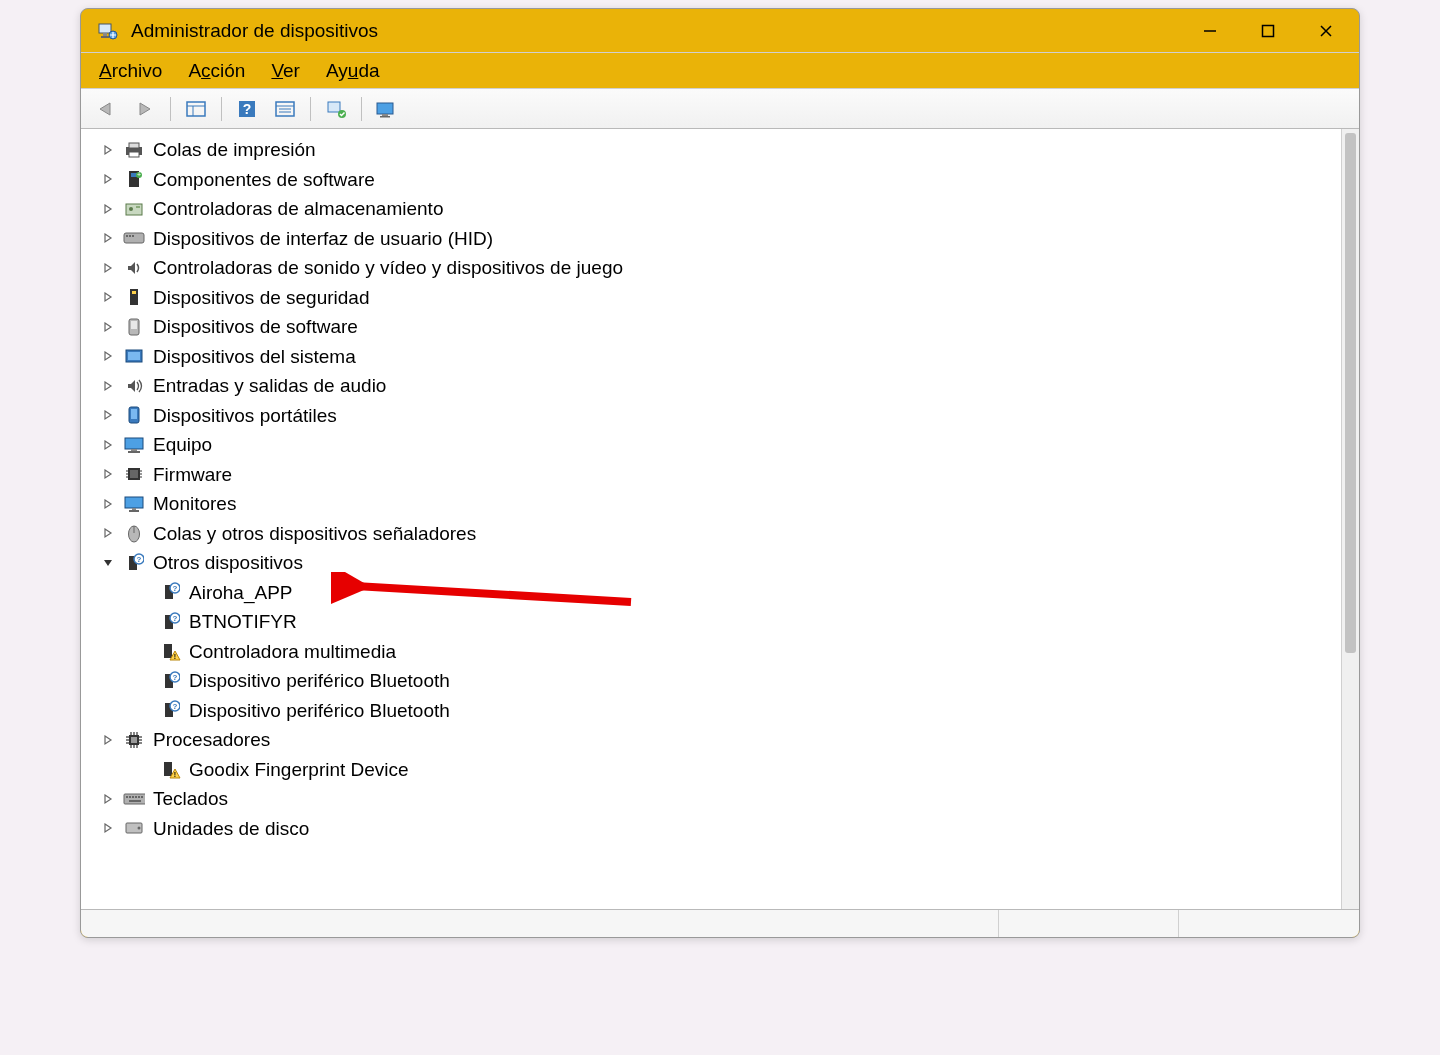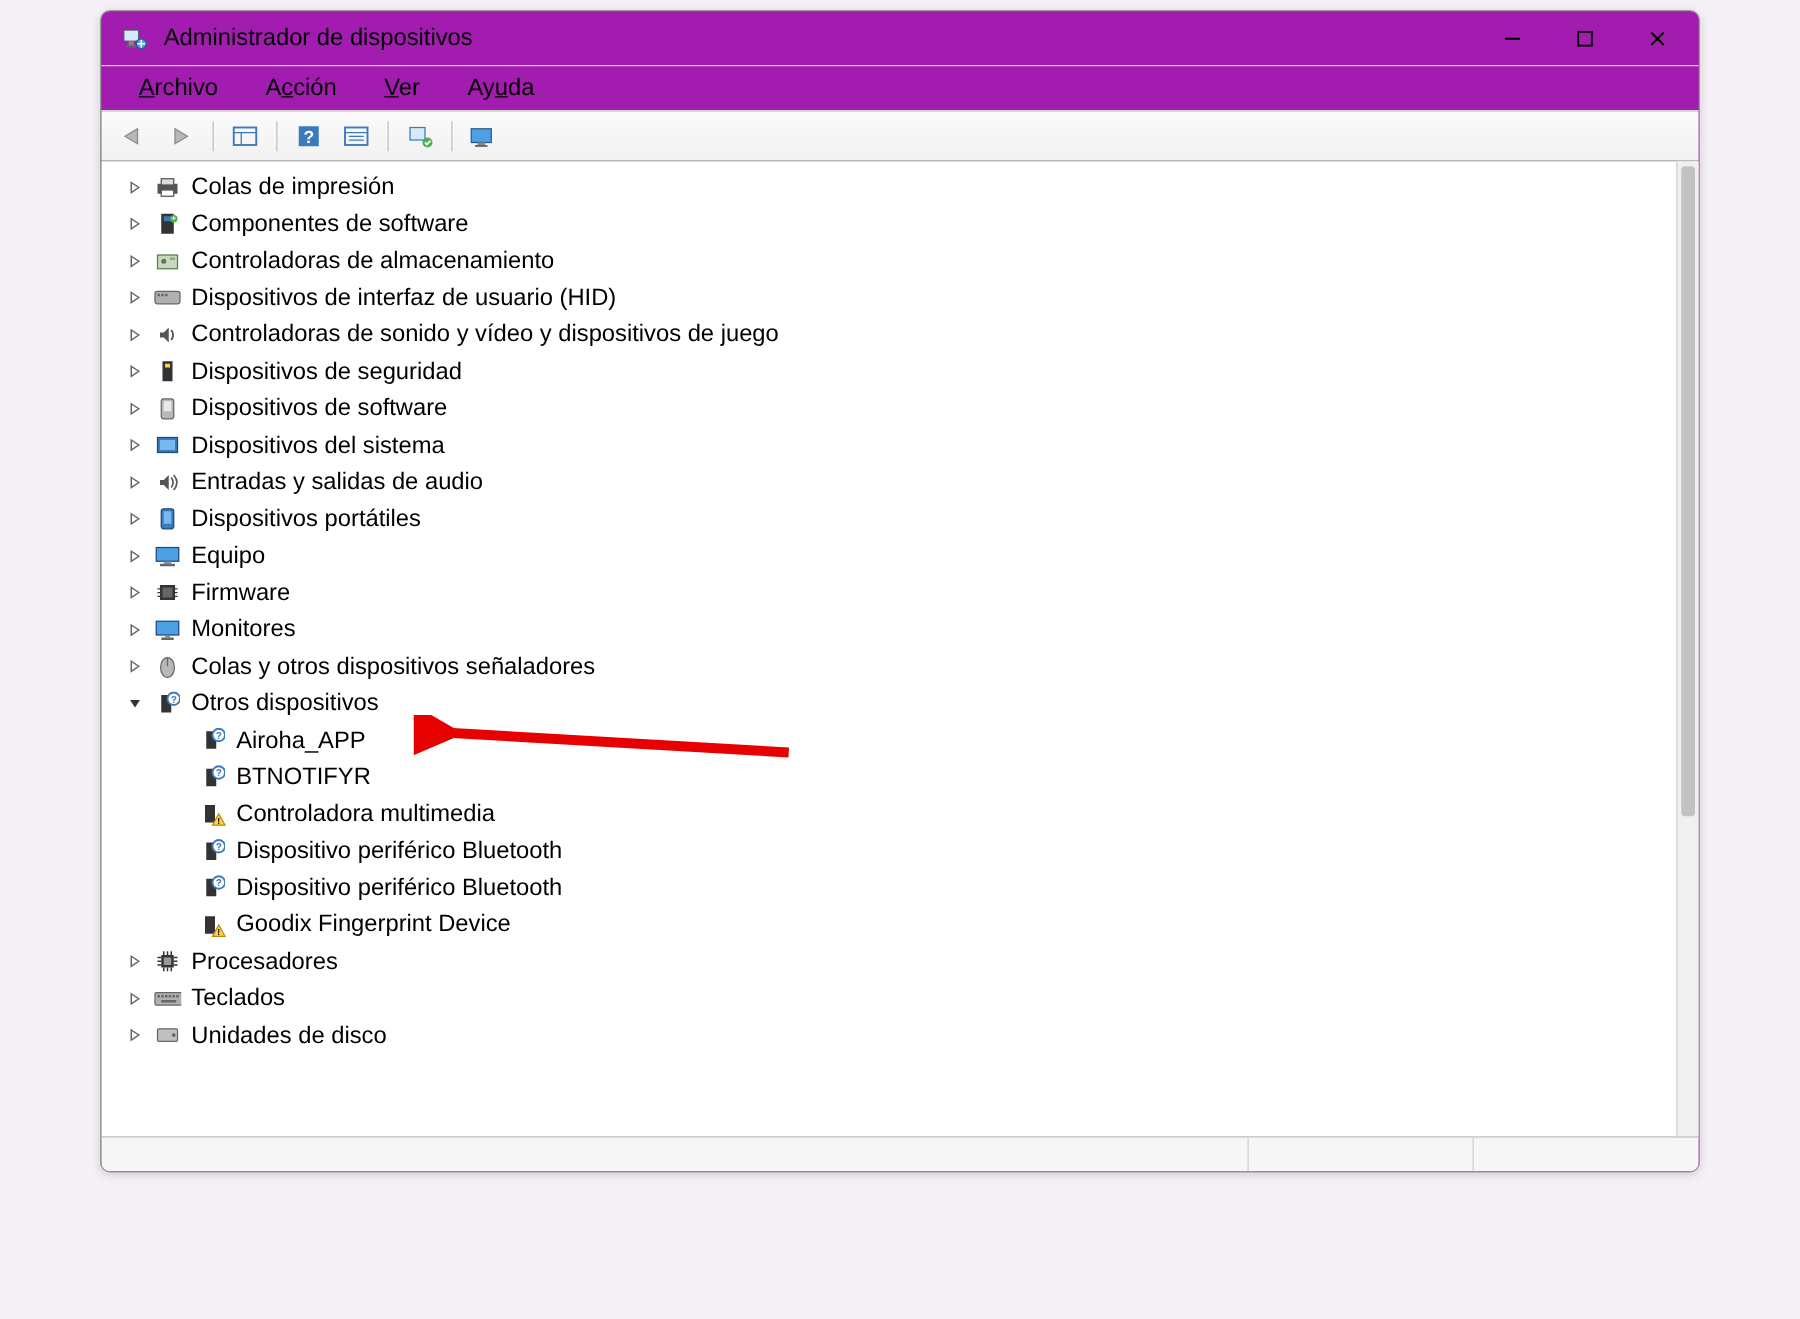--- a/index.html
+++ b/index.html
@@ -7,21 +7,21 @@
   font-family: "Segoe UI", Tahoma, sans-serif;
   background: #f5f0f5;
   width: 1440px;
   height: 1055px;
   overflow: hidden;
   padding: 8px;
 }
 .window {
   width: 1280px;
   height: 930px;
-  background: #a21caf;
+  background: #eab308;
   border: 1px solid #999;
   border-radius: 8px;
   margin: 0 auto;
   display: flex;
   flex-direction: column;
   box-shadow: 0 2px 8px rgba(0,0,0,0.15);
   overflow: hidden;
   justify-content: space-between;
 }
 
@@ -65,21 +65,20 @@
   height: 36px;
   display: flex;
   align-items: center;
   padding: 0 14px;
   gap: 18px;
   font-size: 19px;
   border-bottom: 1px solid #d0d0d0;
 }
 .menubar .menu-item {
   padding: 2px 4px;
-  margin-left: 12px;
 }
 .menubar .menu-item .ul { text-decoration: underline; }
 
 
 .toolbar {
   height: 40px;
   display: flex;
   align-items: center;
   padding: 0 10px;
   gap: 6px;
@@ -547,30 +546,20 @@
           <div class="tree-row child">
             <span class="icon">
               <svg width="20" height="20">
                 <rect x="5" y="3" width="8" height="14" fill="#333"></rect>
                 <circle cx="15" cy="6" r="5" fill="#fff" stroke="#3a7abd" stroke-width="1.5"></circle>
                 <text x="15" y="9" text-anchor="middle" fill="#3a7abd" font-size="8" font-weight="bold">?</text>
               </svg>
             </span>
             <span>Dispositivo periférico Bluetooth</span>
           </div>
-          <div class="tree-row child">
-            <span class="icon">
-              <svg width="22" height="20">
-                <rect x="5" y="3" width="8" height="14" fill="#333"></rect>
-                <path d="M16 10 l5 9 h-10 z" fill="#ffd24a" stroke="#b8860b"></path>
-                <text x="16" y="18" text-anchor="middle" fill="#000" font-size="7" font-weight="bold">!</text>
-              </svg>
-            </span>
-            <span>Goodix Fingerprint Device</span>
-          </div>
           <div class="tree-row">
             <span class="chev">
               <svg width="12" height="12">
                 <path d="M3 2 L9 6 L3 10 Z" fill="none" stroke="#666" stroke-width="1.2"></path>
               </svg>
             </span>
             <span class="icon">
               <svg width="18" height="18">
                 <rect x="4" y="4" width="10" height="10" fill="#333"></rect>
                 <rect x="6" y="6" width="6" height="6" fill="#999"></rect>
@@ -583,20 +572,30 @@
                 <line x1="6" y1="4" x2="6" y2="1" stroke="#333" stroke-width="1.2"></line>
                 <line x1="9" y1="4" x2="9" y2="1" stroke="#333" stroke-width="1.2"></line>
                 <line x1="12" y1="4" x2="12" y2="1" stroke="#333" stroke-width="1.2"></line>
                 <line x1="6" y1="14" x2="6" y2="17" stroke="#333" stroke-width="1.2"></line>
                 <line x1="9" y1="14" x2="9" y2="17" stroke="#333" stroke-width="1.2"></line>
                 <line x1="12" y1="14" x2="12" y2="17" stroke="#333" stroke-width="1.2"></line>
               </svg>
             </span>
             <span>Procesadores</span>
           </div>
+          <div class="tree-row child">
+            <span class="icon">
+              <svg width="22" height="20">
+                <rect x="5" y="3" width="8" height="14" fill="#333"></rect>
+                <path d="M16 10 l5 9 h-10 z" fill="#ffd24a" stroke="#b8860b"></path>
+                <text x="16" y="18" text-anchor="middle" fill="#000" font-size="7" font-weight="bold">!</text>
+              </svg>
+            </span>
+            <span>Goodix Fingerprint Device</span>
+          </div>
           <div class="tree-row">
             <span class="chev">
               <svg width="12" height="12">
                 <path d="M3 2 L9 6 L3 10 Z" fill="none" stroke="#666" stroke-width="1.2"></path>
               </svg>
             </span>
             <span class="icon">
               <svg width="24" height="14">
                 <rect x="1" y="2" width="22" height="10" rx="1" fill="#b0b0b0" stroke="#666"></rect>
                 <rect x="3" y="4" width="2" height="2" fill="#666"></rect>

